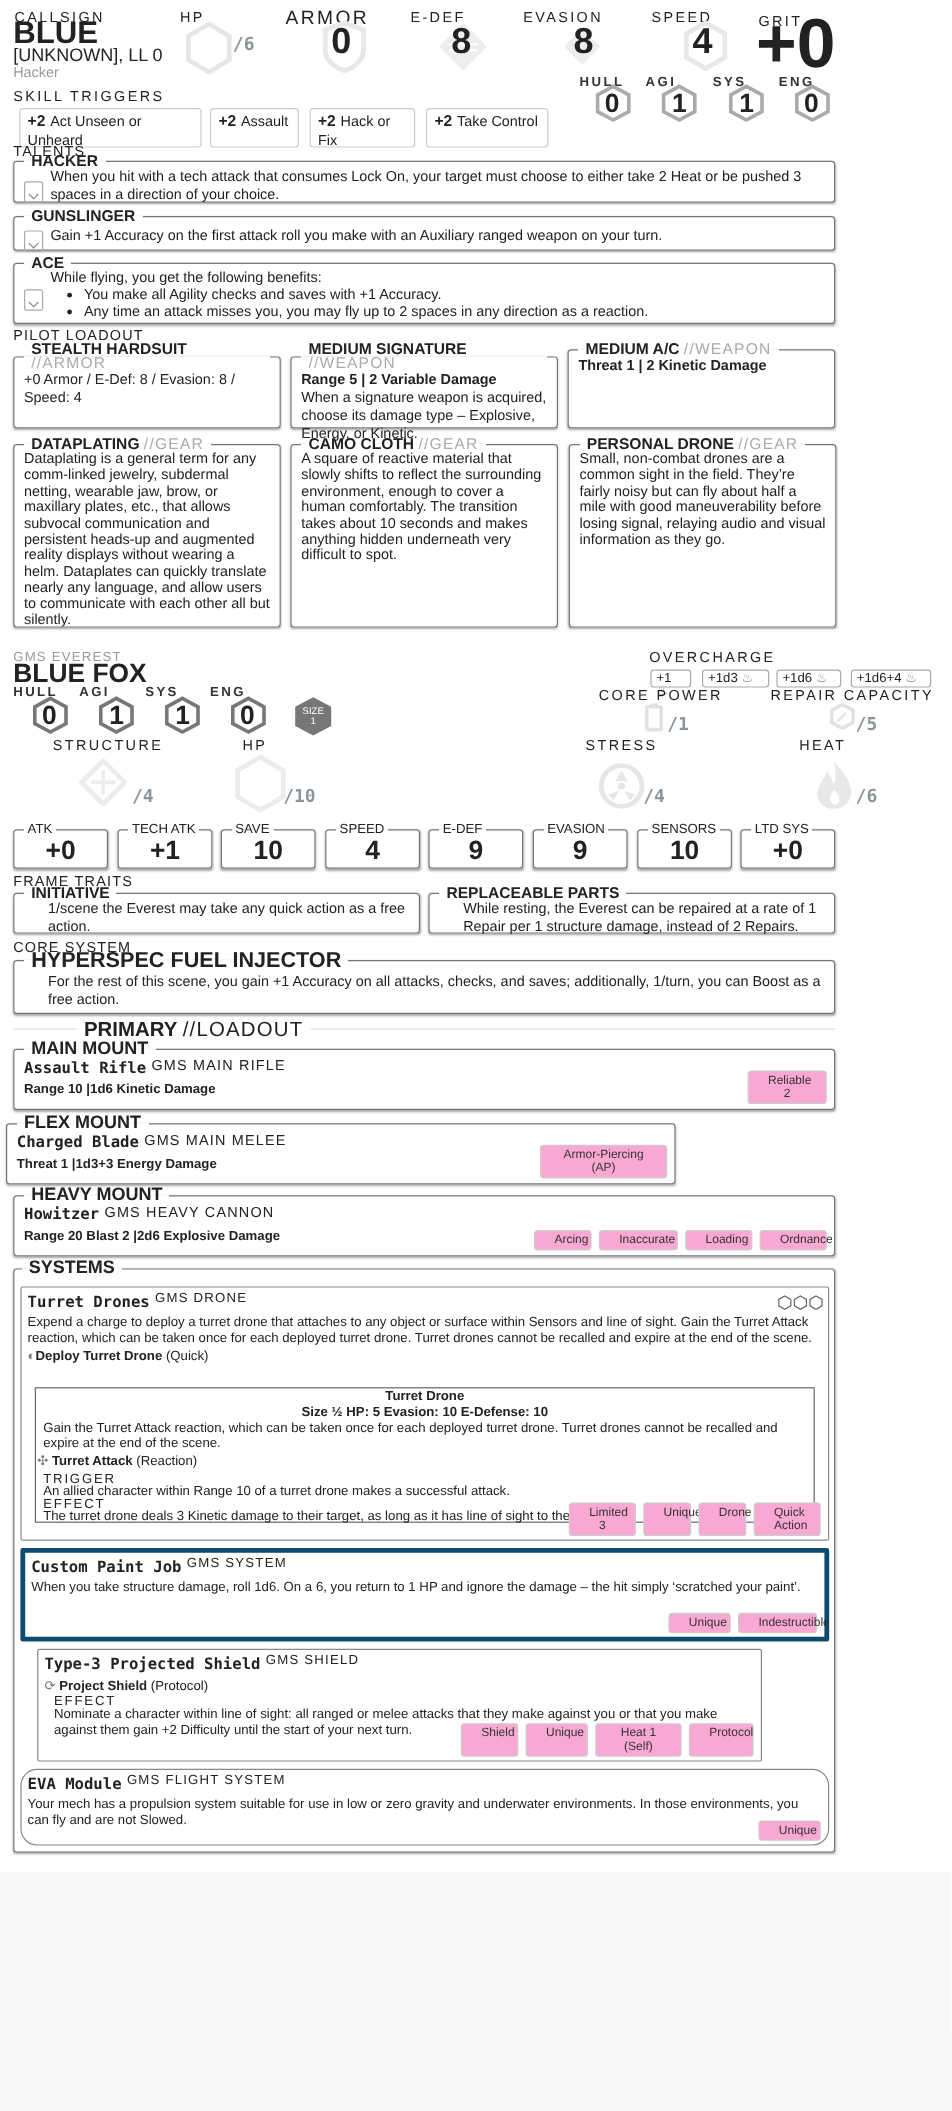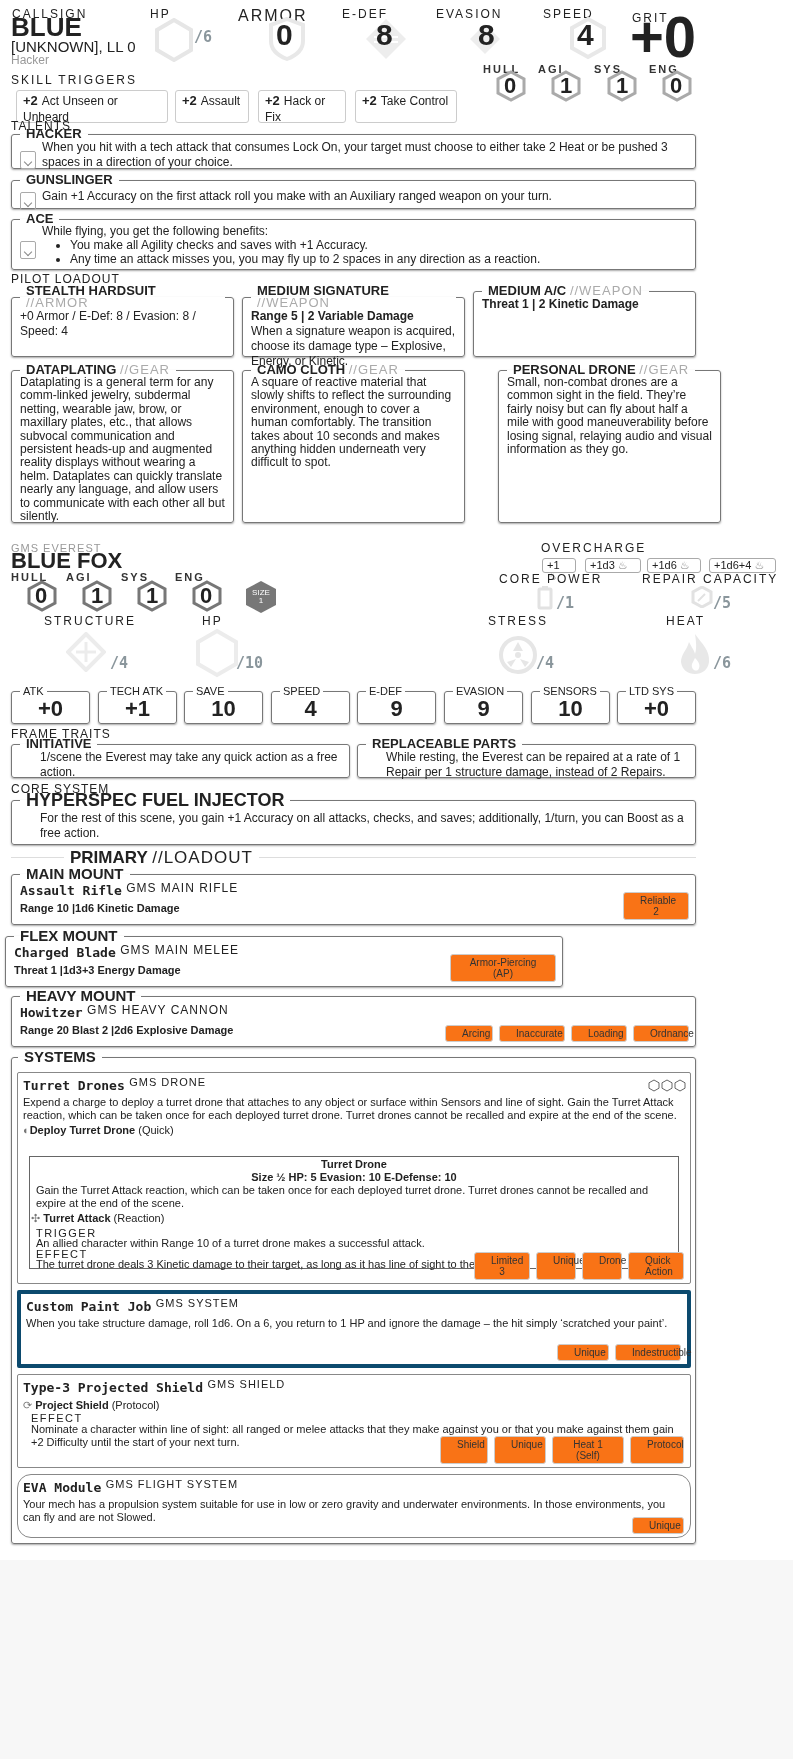--- a/index.html
+++ b/index.html
@@ -10,21 +10,21 @@
 .gray{color:#999}
 .slash{font-family:"DejaVu Sans Mono",monospace;font-weight:bold;color:#8a969c;font-size:15px}
 .chip{position:absolute;border:1px solid #ccc;border-radius:3px;font-size:12px;padding:2px 6px;background:#fff;height:33px;line-height:16px}
 .chip b{font-size:13px;margin-right:4px}
 fieldset{border:1px solid #777;border-radius:3px;box-shadow:0 1px 2px rgba(0,0,0,.35);position:absolute;padding:0 8px}
 legend{font-weight:bold;font-size:13px;padding:0 6px;line-height:12px}
 legend .sub{font-weight:normal;color:#aaa;letter-spacing:1px}
 .txt{font-size:12px;line-height:15px;font-family:"Liberation Sans",sans-serif}
 .talent-icon{position:absolute;left:8px;width:16px;height:18px;border:1px solid #aaa;border-radius:2px}
 .talent-icon:after{content:"";position:absolute;left:4px;bottom:3px;width:5px;height:5px;border-right:1px solid #888;border-bottom:1px solid #888;transform:rotate(45deg)}
-.tag{display:inline-block;border:1px solid #ccc;border-radius:3px;font-size:10px;padding:2px 16px;text-align:center;background:#f97316;color:#333}
+.tag{display:inline-block;border:1px solid #ccc;border-radius:3px;font-size:10px;padding:2px 16px;text-align:center;background:#f9a8d4;color:#333}
 .mono{font-family:"DejaVu Sans Mono",monospace;font-weight:bold}
 .tiny-lbl{font-size:11px;letter-spacing:1px;color:#333}
 .statbox legend{font-size:11px;font-weight:normal;letter-spacing:0;padding:0 3px}
 .statbox .v{font-size:22px;font-weight:bold;text-align:center;line-height:24px}
 .tagrow{position:absolute;right:6px;display:flex;gap:6px}
 </style>
 </head>
 <body>
 
 <div class="abs lbl" style="left:12px;top:7px;font-size:12px">CALLSIGN</div>
@@ -126,21 +126,21 @@
   <div class="txt" style="font-weight:bold">Threat 1 | 2 Kinetic Damage</div>
 </fieldset>
 <fieldset style="left:11px;top:364px;width:223px;height:159px;overflow:hidden">
   <legend><span>DATAPLATING</span> <span class="sub">//GEAR</span></legend>
   <div class="txt" style="line-height:13.4px">Dataplating is a general term for any comm-linked jewelry, subdermal netting, wearable jaw, brow, or maxillary plates, etc., that allows subvocal communication and persistent heads-up and augmented reality displays without wearing a helm. Dataplates can quickly translate nearly any language, and allow users to communicate with each other all but silently.</div>
 </fieldset>
 <fieldset style="left:242px;top:364px;width:223px;height:159px">
   <legend><span>CAMO CLOTH</span> <span class="sub">//GEAR</span></legend>
   <div class="txt" style="line-height:13.4px">A square of reactive material that slowly shifts to reflect the surrounding environment, enough to cover a human comfortably. The transition takes about 10 seconds and makes anything hidden underneath very difficult to spot.</div>
 </fieldset>
-<fieldset style="left:498px;top:364px;width:223px;height:159px">
+<fieldset style="left:474px;top:364px;width:223px;height:159px">
   <legend><span>PERSONAL DRONE</span> <span class="sub">//GEAR</span></legend>
   <div class="txt" style="line-height:13.4px">Small, non-combat drones are a common sight in the field. They’re fairly noisy but can fly about half a mile with good maneuverability before losing signal, relaying audio and visual information as they go.</div>
 </fieldset>
 
 <div class="abs gray" style="left:11px;top:542px;font-size:11px;letter-spacing:1px">GMS EVEREST</div>
 <div class="abs big" style="left:11px;top:548px;font-size:22px">BLUE FOX</div>
 
 <div class="abs tiny-lbl" style="left:11px;top:571px;font-weight:bold;letter-spacing:2px">HULL</div>
 <div class="abs tiny-lbl" style="left:66px;top:571px;font-weight:bold;letter-spacing:2px">AGI</div>
 <div class="abs tiny-lbl" style="left:121px;top:571px;font-weight:bold;letter-spacing:2px">SYS</div>
@@ -442,21 +442,21 @@
 
 <div class="abs" style="left:17px;top:1290px;width:674px;height:78px;border:4px solid #0c4a6e;border-radius:2px;padding:0 5px">
   <div style="margin-top:3px"><span class="mono" style="font-size:13px">Custom Paint Job</span> <span style="font-size:11px;letter-spacing:1px;vertical-align:top">GMS SYSTEM</span></div>
   <div class="txt" style="font-size:11px;line-height:13px;margin-top:2px">When you take structure damage, roll 1d6. On a 6, you return to 1 HP and ignore the damage – the hit simply ‘scratched your paint’.</div>
   <div class="tagrow" style="bottom:3px">
     <span class="tag" style="width:52px">Unique</span>
     <span class="tag" style="width:66px">Indestructible</span>
   </div>
 </div>
 
-<div class="abs" style="left:17px;top:1374px;width:674px;height:94px;border:1px solid #888;border-radius:2px;padding:0 5px">
+<div class="abs" style="left:31px;top:1374px;width:604px;height:94px;border:1px solid #888;border-radius:2px;padding:0 5px">
   <div style="margin-top:3px"><span class="mono" style="font-size:13px">Type-3 Projected Shield</span> <span style="font-size:11px;letter-spacing:1px;vertical-align:top">GMS SHIELD</span></div>
   <div class="txt" style="font-size:11px;margin-top:2px"><span style="color:#777">⟳</span> <b>Project Shield</b> <span>(Protocol)</span></div>
   <div style="font-size:11px;letter-spacing:1.5px;line-height:10px;padding-left:8px">EFFECT</div>
   <div class="txt" style="font-size:11px;line-height:13px;padding-left:8px">Nominate a character within line of sight: all ranged or melee attacks that they make against you or that you make against them gain +2 Difficulty until the start of your next turn.</div>
   <div class="tagrow" style="bottom:3px">
     <span class="tag" style="width:48px">Shield</span>
     <span class="tag" style="width:52px">Unique</span>
     <span class="tag" style="width:72px">Heat 1 (Self)</span>
     <span class="tag" style="width:54px">Protocol</span>
   </div>

